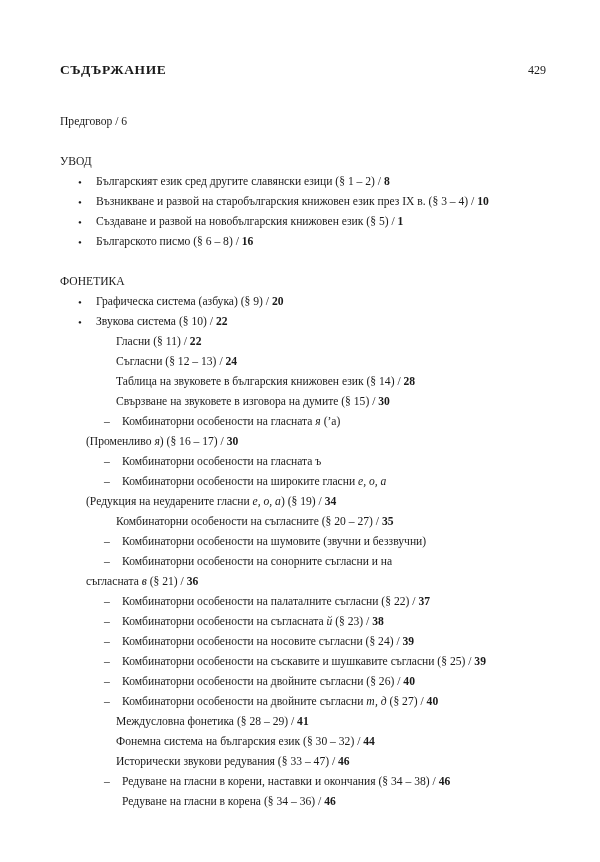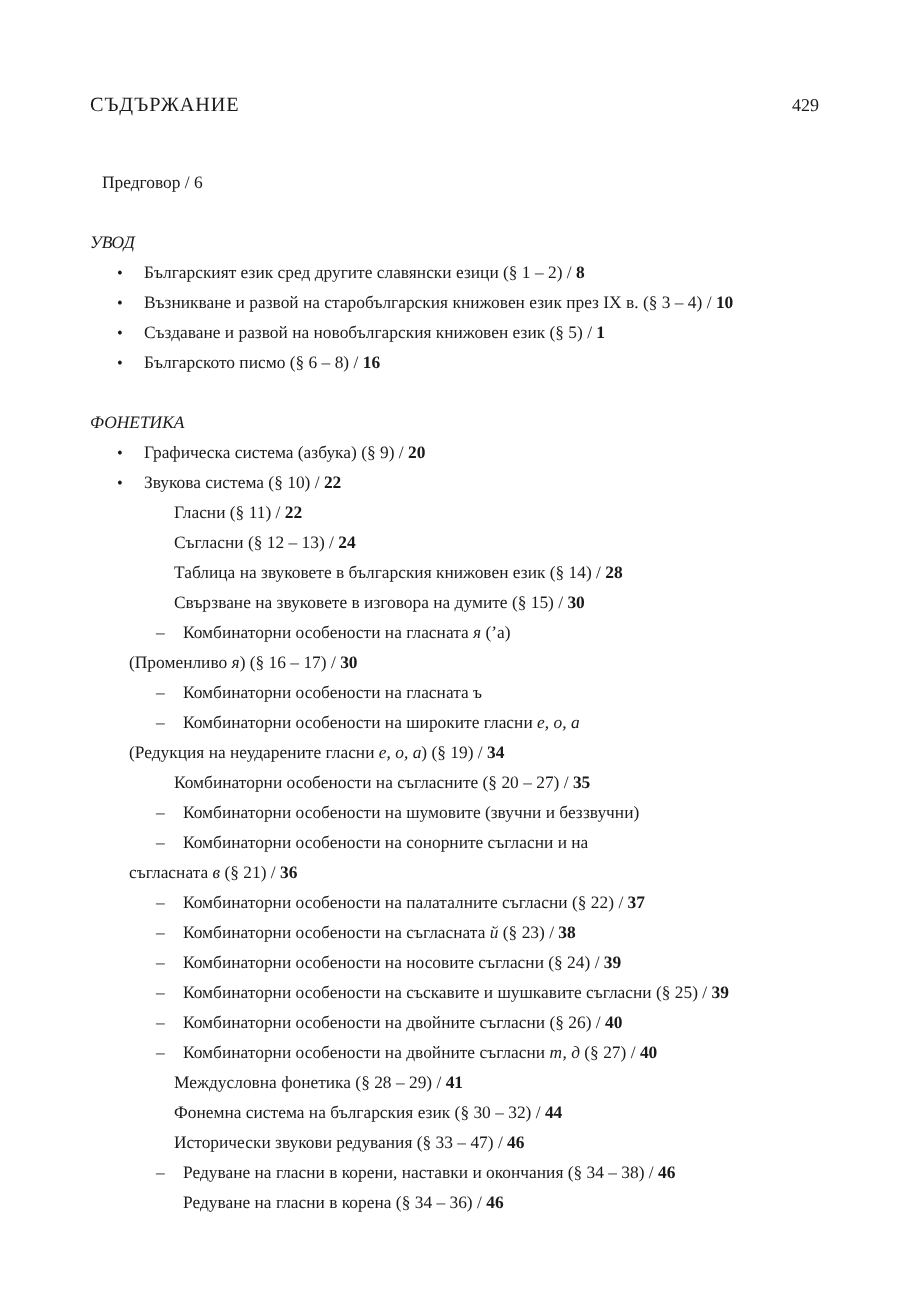--- a/index.html
+++ b/index.html
@@ -28,21 +28,21 @@
     position: absolute;
     left: 60px;
     right: 54px;
     top: 62px;
     display: flex;
     align-items: baseline;
     justify-content: space-between;
   }
   .header-title {
     font-size: 13.5px;
-    font-weight: normal;
+    font-weight: bold;
     letter-spacing: 0.6px;
   }
   .header-page {
     font-size: 12px;
     font-weight: normal;
     margin-left: 17px;
   }
 
   
   .toc {
@@ -51,23 +51,23 @@
     right: 30px;
     top: 112px;
     font-size: 11.6px;
     line-height: 20px;
   }
   .spacer-lg { height: 20px; }
 
   .line { white-space: normal; }
 
   
-  .lvl-plain { margin-left: 8px; }
+  .lvl-plain { margin-left: 0px; }
 
-  .section-head { margin-left: 0px; font-style: italic; }
+  .section-head { margin-left: 0px; }
 
   
   .lvl-bullet {
     position: relative;
     margin-left: 18px;
     padding-left: 18px;
   }
   .lvl-bullet > .bullet {
     position: absolute;
     left: 0px;

